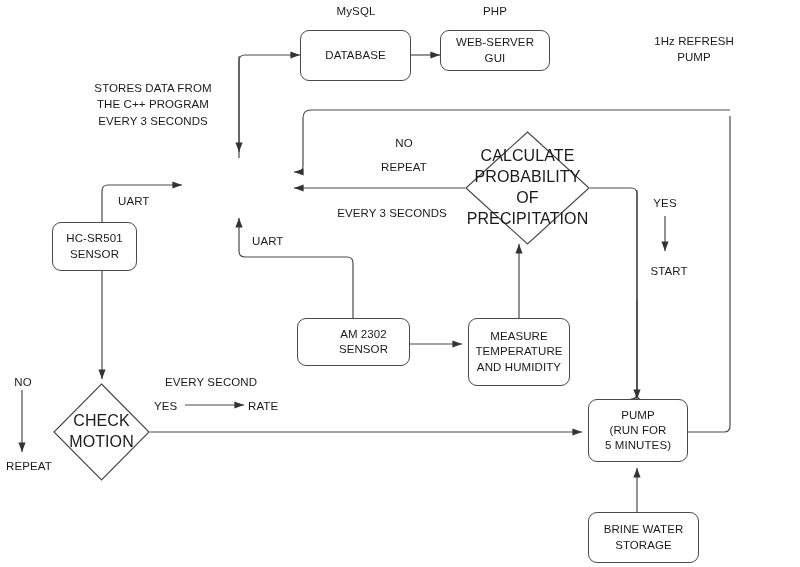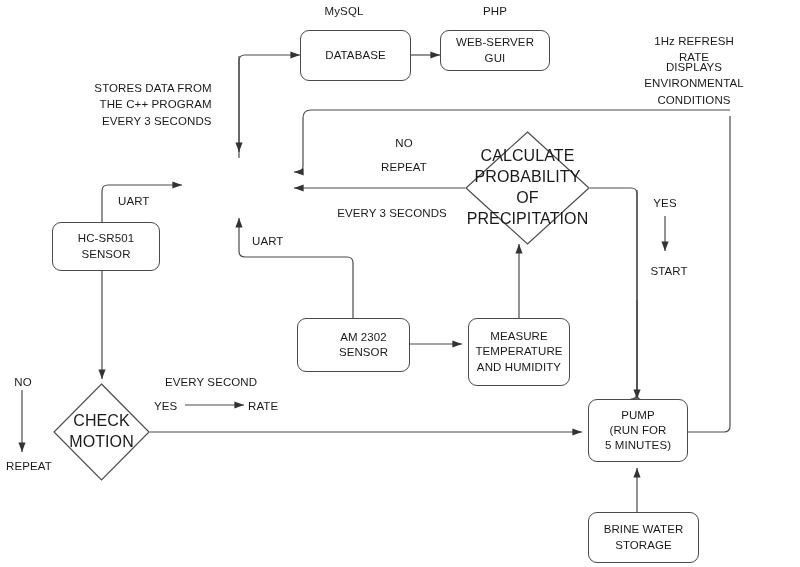--- a/index.html
+++ b/index.html
@@ -121,26 +121,26 @@
   <div class="node" style="left:300px; top:30px; width:111px; height:51px;">
     <span>DATABASE</span>
   </div>
 
   <div class="node" style="left:440px; top:30px; width:110px; height:41px;">
     <span>WEB-SERVER
 GUI</span>
   </div>
 
 
-  <div class="node" style="left:52px; top:222px; width:108px; height:49px;">
+  <div class="node" style="left:52px; top:222px; width:85px; height:49px;">
     <span>HC-SR501
 SENSOR</span>
   </div>
 
-  <div class="node" style="left:297px; top:318px; width:113px; height:54px;padding-left:20px;">
+  <div class="node" style="left:297px; top:318px; width:113px; height:48px;padding-left:20px;">
     <span>AM 2302 SENSOR</span>
   </div>
 
   <div class="node" style="left:468px; top:318px; width:102px; height:68px;">
     <span>MEASURE
 TEMPERATURE
 AND HUMIDITY</span>
   </div>
 
   <div class="node" style="left:588px; top:399px; width:100px; height:63px;">
@@ -164,29 +164,28 @@
   </div>
 
   <div class="diamond" style="left:53px; top:383px; width:97px; height:98px;">
     <svg width="97" height="98" viewBox="0 0 97 98" xmlns="http://www.w3.org/2000/svg">
       <polygon points="48.5,1 96,49 48.5,97 1,49" fill="#ffffff" stroke="#4a4a4a" stroke-width="1.2"></polygon>
     </svg>
     <span>CHECK
 MOTION</span>
   </div>
 
-  <div class="lbl c" style="left:344px; top:3px;">MySQL</div>
+  <div class="lbl c" style="left:356px; top:3px;">MySQL</div>
 
   <div class="lbl c" style="left:495px; top:3px;">PHP</div>
 
-  <div class="lbl c" style="left:694px; top:33px;">1Hz REFRESH RATE</div>
-
-  <div class="lbl c" style="left:694px; top:59px;">DISPLAYS ENVIRONMENTAL CONDITIONS</div>
-
-  <div class="lbl c" style="left:153px; top:80px; text-align:right;">STORES DATA FROM
+  <div class="lbl c" style="left:694px; top:33px;">1Hz REFRESH PUMP</div>
+
+
+  <div class="lbl c" style="left:153px; top:80px; text-align:center;">STORES DATA FROM
 THE C++ PROGRAM
 EVERY 3 SECONDS</div>
 
   <div class="lbl l" style="left:118px; top:193px;">UART</div>
 
   <div class="lbl l" style="left:252px; top:233px;">UART</div>
 
   <div class="lbl c" style="left:404px; top:135px;">NO</div>
 
   <div class="lbl c" style="left:404px; top:159px;">REPEAT</div>

